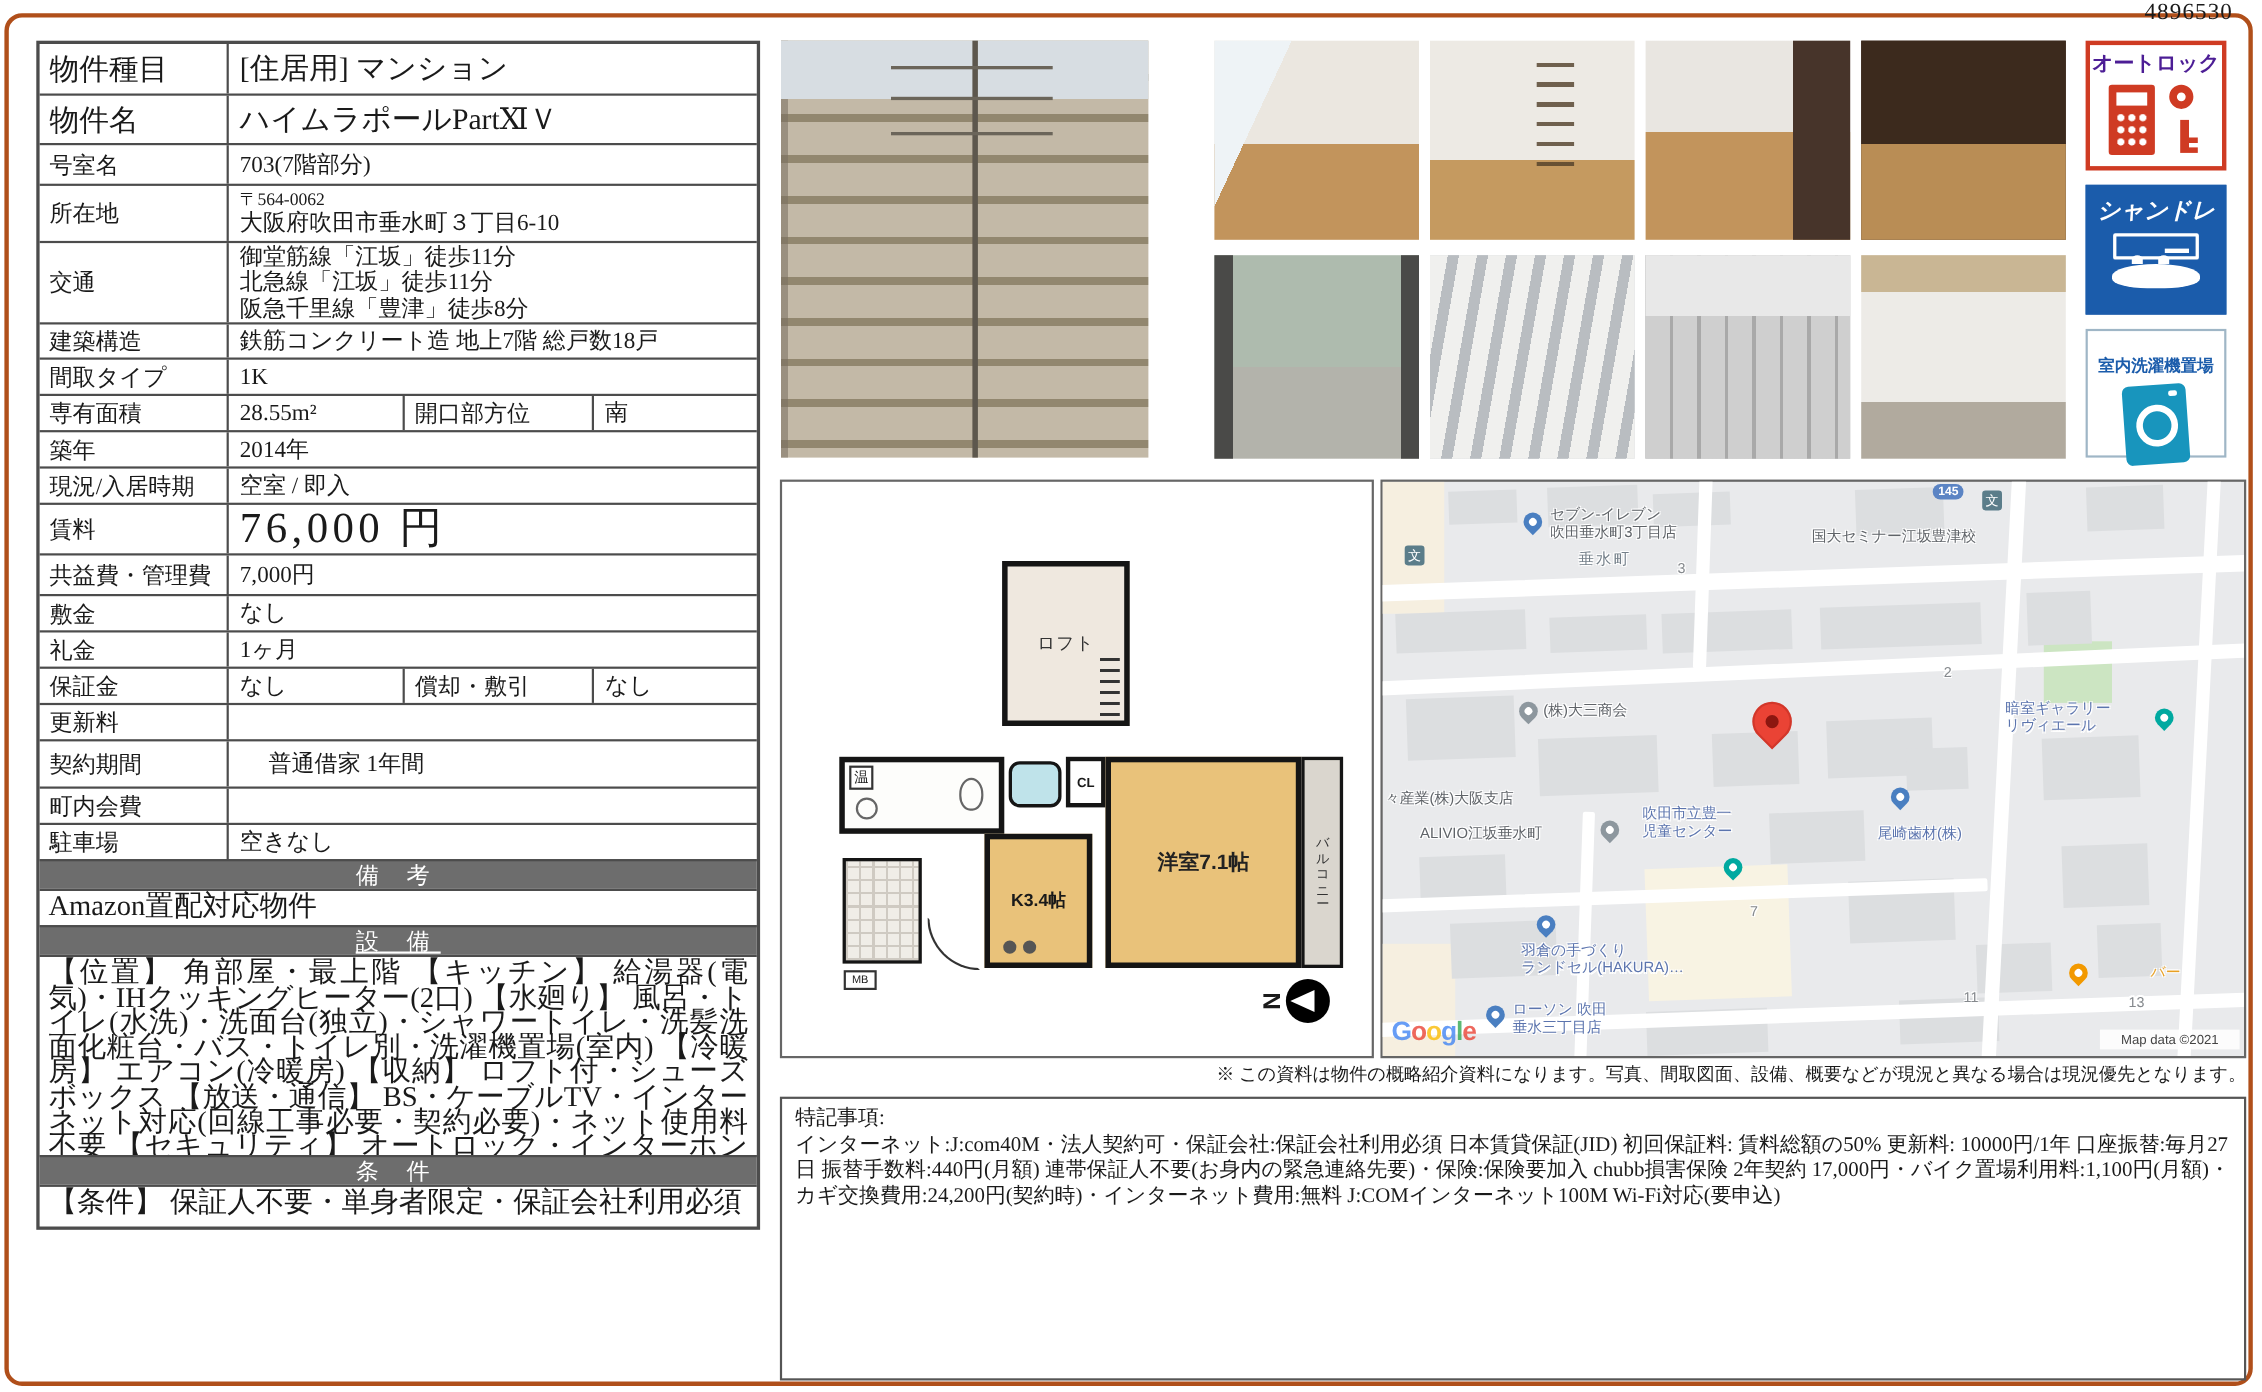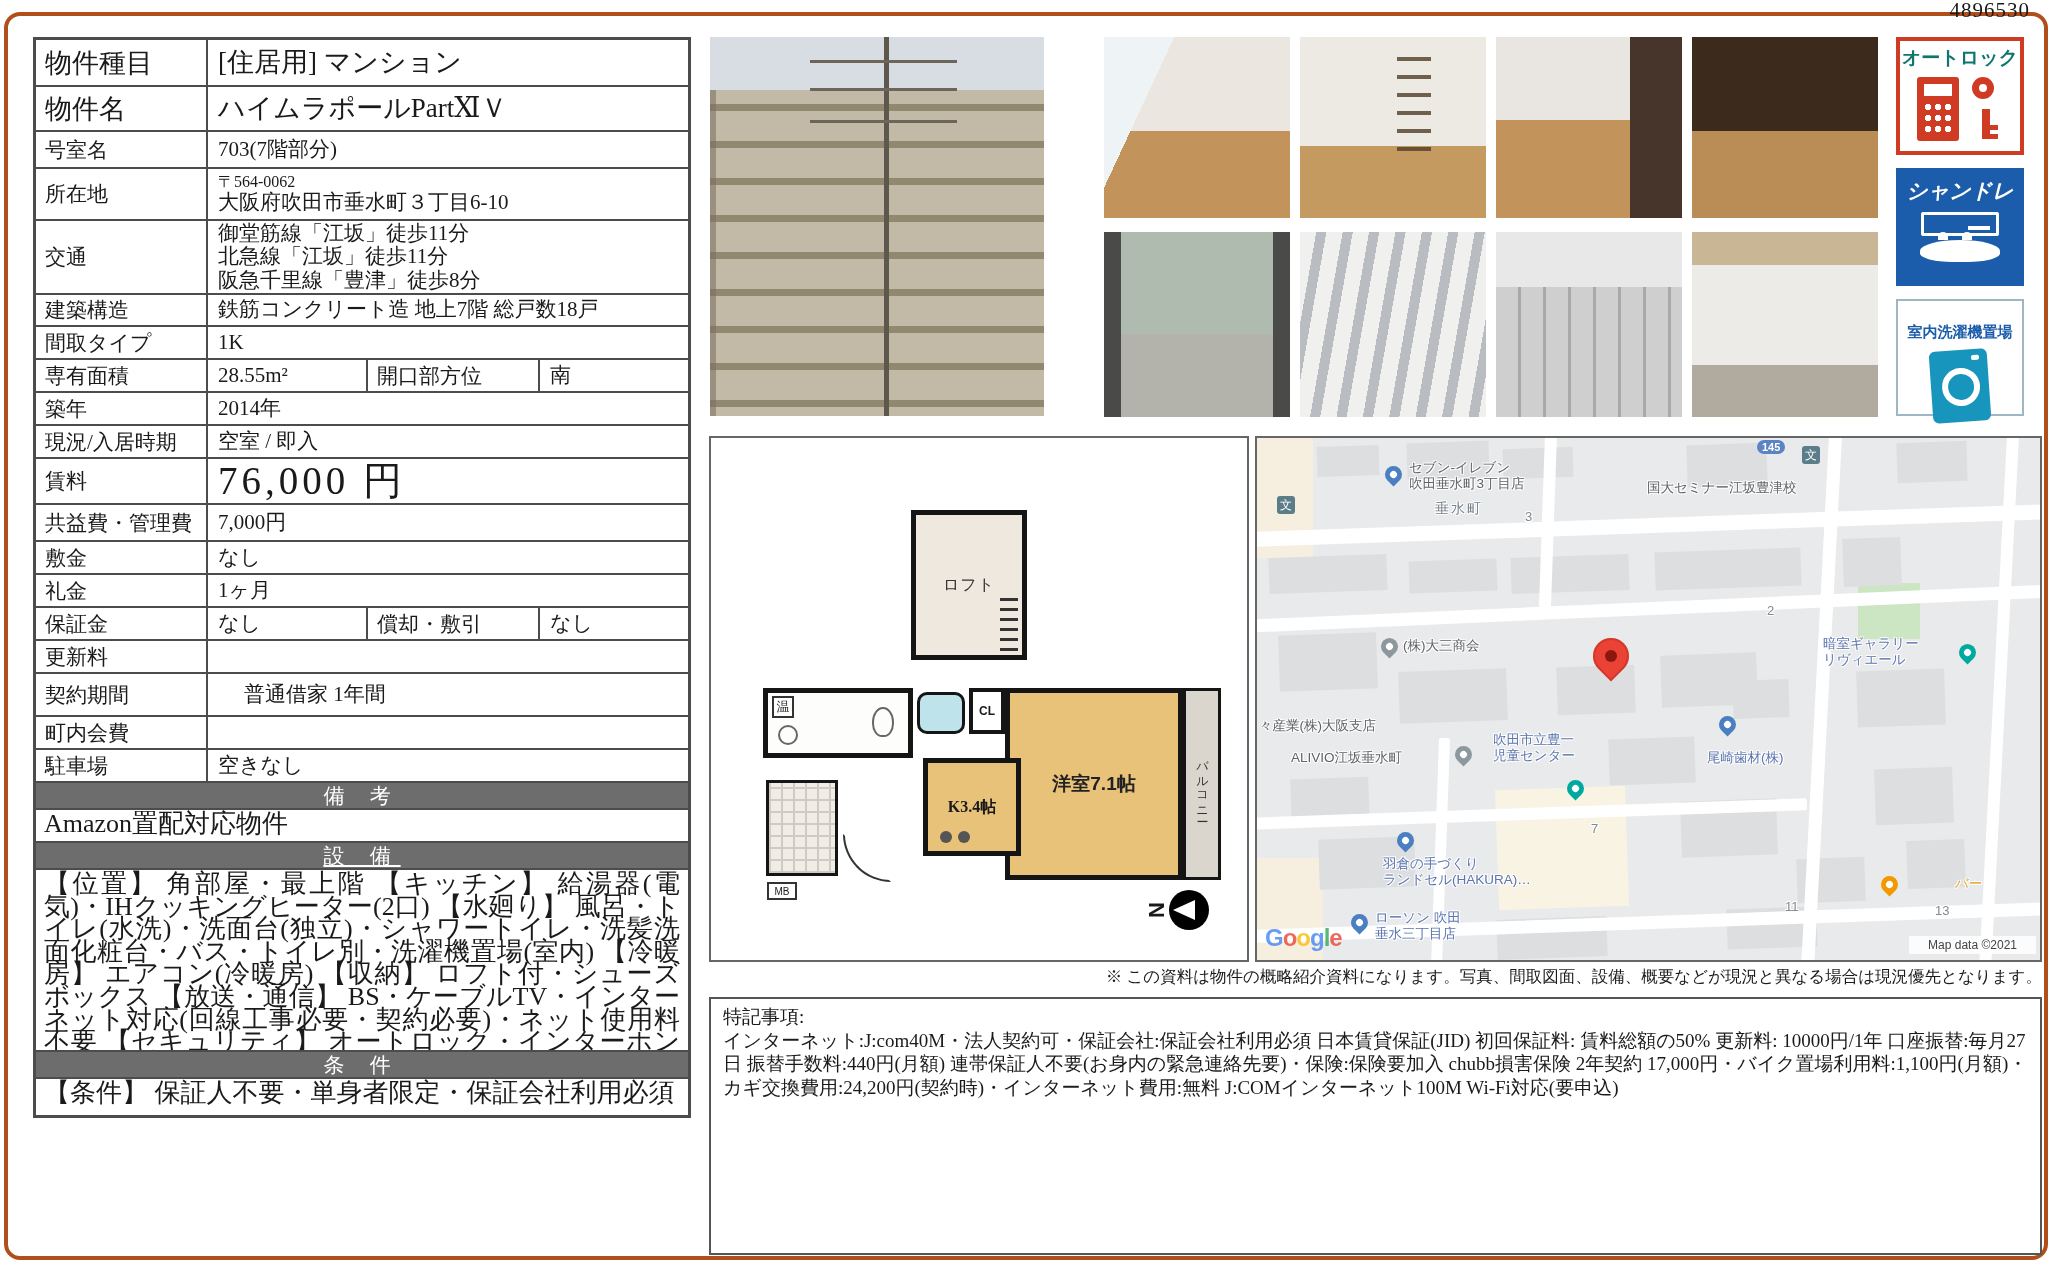--- a/index.html
+++ b/index.html
@@ -40,21 +40,21 @@
   .ph4{background:linear-gradient(180deg,#3c2a1d 0 52%,#b98d55 52%),#3c2a1d;}
   .ph5{background:linear-gradient(90deg,#4a4a48 0 9%,rgba(0,0,0,0) 9% 91%,#4a4a48 91%),linear-gradient(180deg,#aebbae 0 55%,#b3b3ab 55%);}
   .ph6{background:repeating-linear-gradient(100deg,#f0f0ee 0 16px,#b9bdc1 16px 26px),#cfd3d6;}
   .ph7{background:linear-gradient(180deg,#e8e8e8 0 30%,rgba(0,0,0,0) 30%),repeating-linear-gradient(90deg,#cfcfcf 0 22px,#a9a9a9 22px 25px),#c4c4c4;}
   .ph8{background:linear-gradient(180deg,#c9b694 0 18%,rgba(0,0,0,0) 18%),linear-gradient(180deg,#edebe7 0 72%,#b1aa9e 72%);}
 
   
   .badge{position:absolute;left:1896px;width:128px;background:#fff;}
   .badge-label{text-align:center;font-weight:bold;font-family:"Liberation Sans","DejaVu Sans",sans-serif;}
   .b-autolock{top:37px;height:118px;border:4px solid #cf3b23;}
-  .b-autolock .badge-label{color:#0f766e;font-size:19px;margin-top:4px;}
+  .b-autolock .badge-label{color:#4c1d95;font-size:19px;margin-top:4px;}
   .al-icons{display:flex;justify-content:center;align-items:flex-start;gap:8px;margin-top:6px;}
   .al-panel{width:42px;height:64px;background:#cf3b23;border-radius:3px;position:relative;}
   .al-panel:before{content:"";position:absolute;left:7px;top:7px;width:28px;height:12px;background:#fff;}
   .al-panel:after{content:"";position:absolute;left:7px;top:26px;width:28px;height:32px;
     background:radial-gradient(circle at 4px 4px,#fff 3px,rgba(0,0,0,0) 3.5px) 0 0/10px 11px;}
   .al-key{position:relative;width:36px;height:64px;}
   .al-ring{position:absolute;left:5px;top:0;width:22px;height:22px;border:7px solid #cf3b23;border-radius:50%;}
   .al-stem{position:absolute;left:15px;top:32px;width:8px;height:30px;background:#cf3b23;}
   .al-notch{position:absolute;left:23px;top:48px;width:8px;height:5px;background:#cf3b23;box-shadow:0 9px 0 #cf3b23;}
   .b-shandore{top:168px;height:118px;background:#1b5cab;border:3px solid #1b5cab;}
@@ -76,21 +76,21 @@
   .fp-loft:after{content:"";position:absolute;right:4px;bottom:4px;width:18px;height:56px;background:repeating-linear-gradient(0deg,#333 0 3px,rgba(0,0,0,0) 3px 10px);}
   .fp-wet{left:52px;top:250px;width:150px;height:70px;background:#fdfdfb;border:5px solid #151515;}
   .fp-wet:before{content:"";position:absolute;left:10px;bottom:8px;width:16px;height:16px;border:2px solid #666;border-radius:50%;}
   .fp-wet:after{content:"";position:absolute;right:14px;top:14px;width:18px;height:26px;border:2px solid #666;border-radius:50% 50% 45% 45%;}
   .fp-bath-tag{position:absolute;left:4px;top:3px;width:22px;height:22px;border:2px solid #333;font-size:13px;display:flex;align-items:center;justify-content:center;background:#fff;}
   .fp-tub{left:206px;top:254px;width:48px;height:42px;background:#bfe3ea;border:3px solid #151515;border-radius:10px;}
   .fp-cl{left:258px;top:250px;width:36px;height:46px;background:#fff;border:4px solid #151515;display:flex;align-items:center;justify-content:center;font-size:12px;font-weight:bold;}
   .fp-west{left:294px;top:250px;width:178px;height:192px;background:#e9c27a;border:5px solid #151515;display:flex;align-items:center;justify-content:center;font-size:19px;font-weight:bold;color:#222;}
   .fp-balcony{left:472px;top:250px;width:38px;height:192px;background:#dad6ce;border:3px solid #151515;display:flex;align-items:center;justify-content:center;}
   .fp-balcony span{writing-mode:vertical-rl;font-size:12px;letter-spacing:2px;color:#333;}
-  .fp-kitchen{left:212px;top:320px;width:98px;height:98px;background:#e9c27a;border:5px solid #151515;display:flex;align-items:center;justify-content:center;font-size:16px;font-weight:bold;font-family:Liberation Serif, serif;}
+  .fp-kitchen{left:184px;top:320px;width:98px;height:122px;background:#e9c27a;border:5px solid #151515;display:flex;align-items:center;justify-content:center;font-size:16px;font-weight:bold;}
   .fp-kitchen:after{content:"";position:absolute;left:12px;bottom:8px;width:12px;height:12px;border-radius:50%;background:#555;box-shadow:18px 0 0 #555;}
   .fp-washer{left:55px;top:342px;width:72px;height:96px;border:3px solid #151515;background:repeating-linear-gradient(0deg,#cfcac2 0 2px,rgba(0,0,0,0) 2px 12px),repeating-linear-gradient(90deg,#cfcac2 0 2px,rgba(0,0,0,0) 2px 12px),#f0ede7;}
   .fp-mb{left:56px;top:444px;width:30px;height:18px;border:2px solid #333;font-size:10px;display:flex;align-items:center;justify-content:center;background:#fff;}
   .fp-door{left:132px;top:396px;width:48px;height:48px;border:2px solid #333;border-color:rgba(0,0,0,0) rgba(0,0,0,0) #333 #333;border-radius:0 0 0 48px;}
   .fp-compass{left:438px;top:452px;display:flex;align-items:center;gap:4px;}
   .fp-compass .n{font-weight:bold;font-size:22px;transform:rotate(-90deg);}
   .fp-compass .disk{width:40px;height:40px;background:#000;border-radius:50%;position:relative;}
   .fp-compass .disk:before{content:"";position:absolute;left:4px;top:10px;border-right:22px solid #fff;border-top:10px solid rgba(0,0,0,0);border-bottom:10px solid rgba(0,0,0,0);}
 
   

